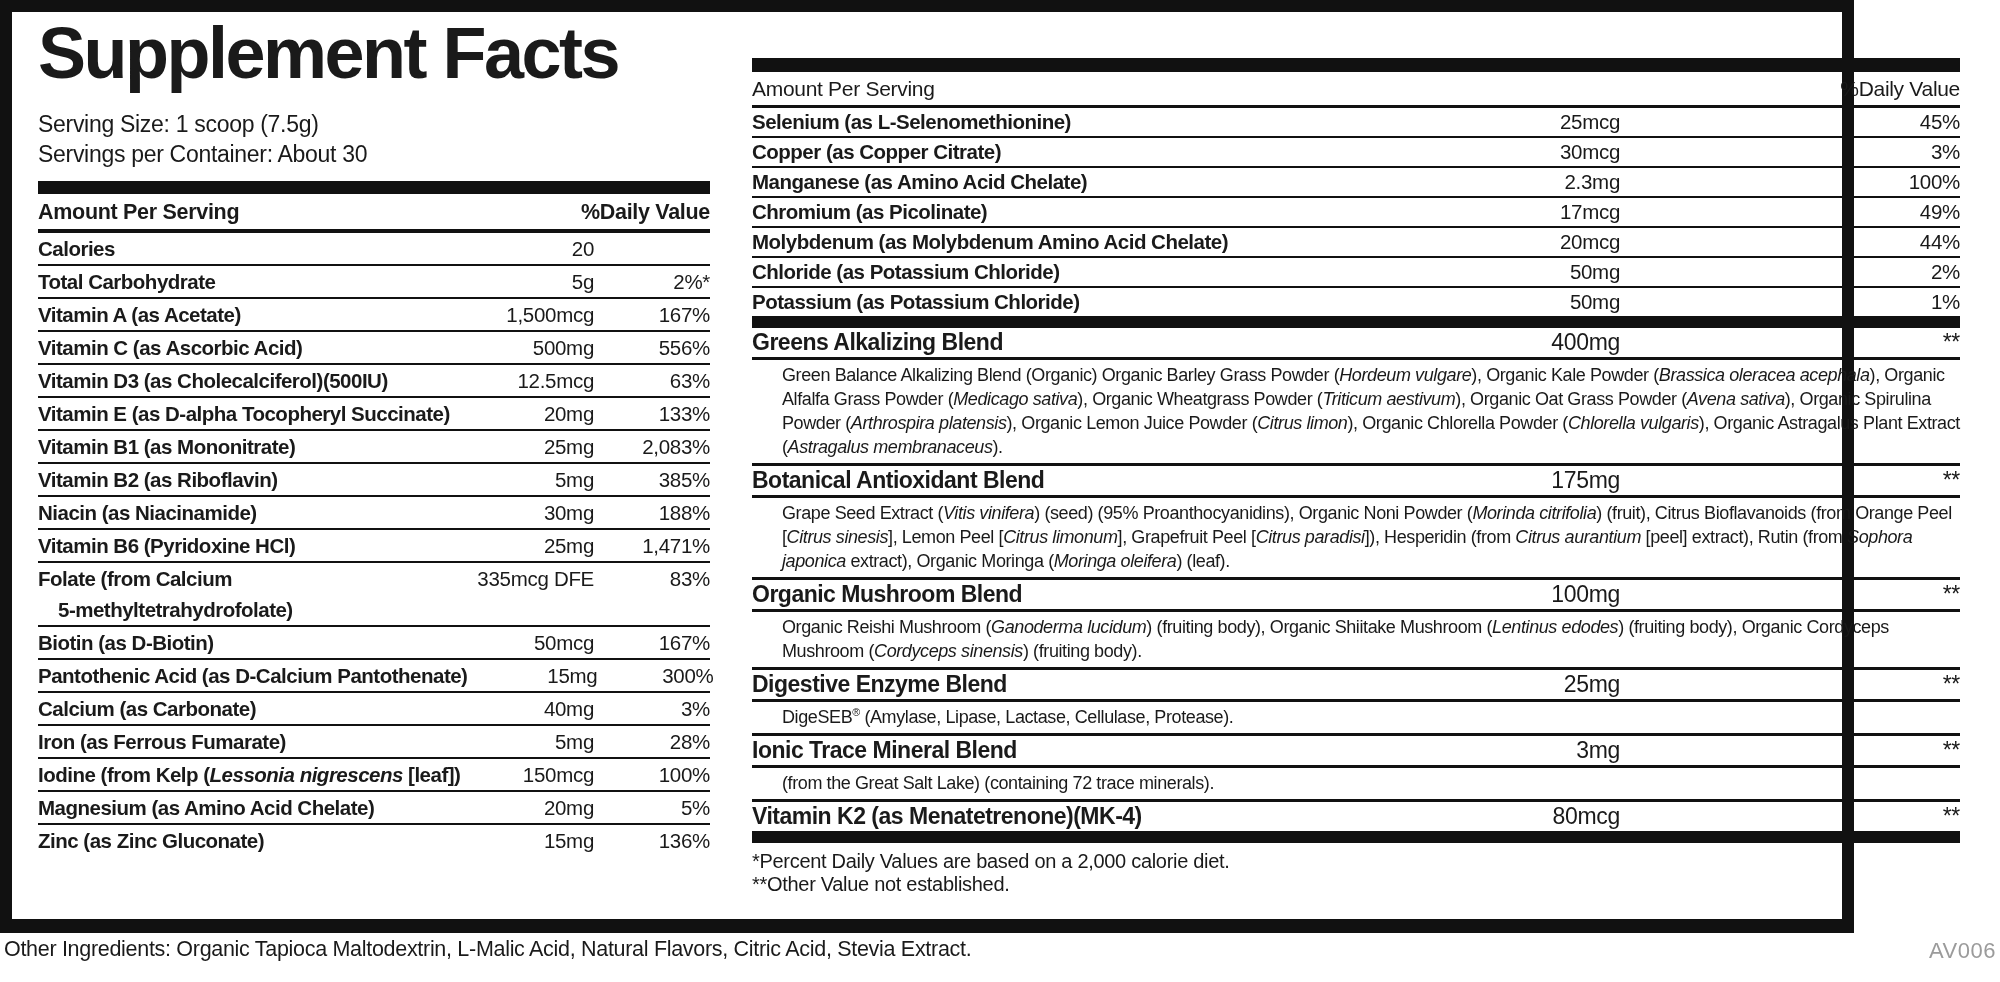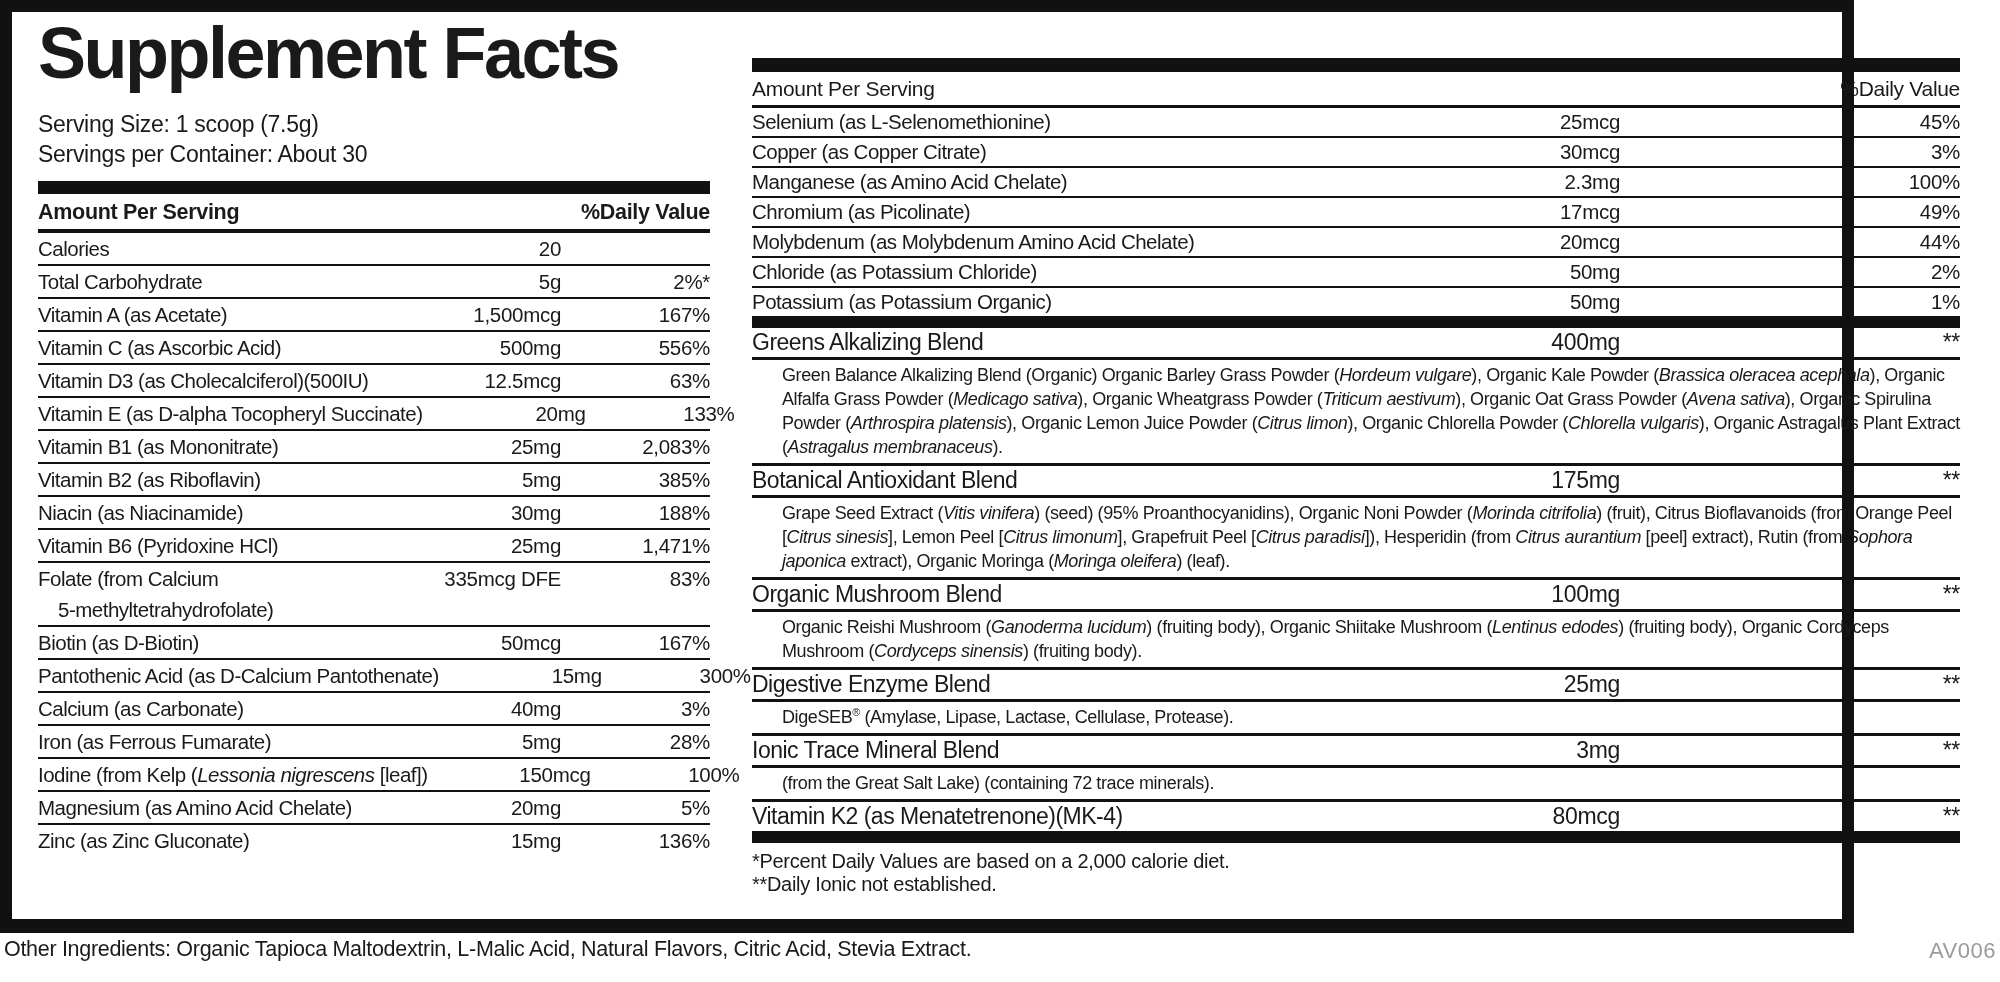--- a/index.html
+++ b/index.html
@@ -28,24 +28,24 @@
   .serving-info{margin-top:20px;font-size:23px;line-height:30px;letter-spacing:-0.3px;}
   .thick-bar{height:13px;background:var(--bar);}
   .col-left .thick-bar{margin-top:12px;}
   .table-head{
     display:flex;justify-content:space-between;align-items:flex-end;
     font-size:21.5px;font-weight:bold;letter-spacing:-0.3px;
     padding:6px 0 4px 0;border-bottom:4px solid var(--bar);
   }
   .rows-left .row{
     display:grid;grid-template-columns:1fr 130px 116px;
-    font-size:20.5px;line-height:31px;border-bottom:2px solid var(--bar);gap:33px;
+    font-size:20.5px;line-height:31px;border-bottom:2px solid var(--bar);
   }
   .rows-left .row:last-child{border-bottom:none;}
-  .cell-name{white-space:nowrap;letter-spacing:-0.5px;}
+  .cell-name{white-space:nowrap;letter-spacing:-0.5px;font-weight:bold;}
   .cell-amt{text-align:right;letter-spacing:-0.3px;}
   .cell-dv{text-align:right;letter-spacing:-0.3px;}
   .hang{display:inline-block;width:20px;}
   
   .col-right{position:absolute;left:740px;top:46px;width:1208px;}
   .col-right .top-bar{height:14px;background:var(--bar);}
   .table-head-right{
     display:flex;justify-content:space-between;align-items:flex-end;
     font-size:21px;letter-spacing:-0.3px;
     padding:5px 0 4px 0;border-bottom:3px solid var(--bar);
@@ -216,21 +216,21 @@
           <span class="cell-name">Molybdenum (as Molybdenum Amino Acid Chelate)</span>
           <span class="cell-amt">20mcg</span>
           <span class="cell-dv">44%</span>
         </div>
         <div class="row">
           <span class="cell-name">Chloride (as Potassium Chloride)</span>
           <span class="cell-amt">50mg</span>
           <span class="cell-dv">2%</span>
         </div>
         <div class="row">
-          <span class="cell-name">Potassium (as Potassium Organic)</span>
+          <span class="cell-name">Potassium (as Potassium Chloride)</span>
           <span class="cell-amt">50mg</span>
           <span class="cell-dv">1%</span>
         </div>
       </div>
     <div class="mid-bar"></div>
     <div id="blends">
         <div class="blend">
           <div class="blend-head">
             <span class="cell-name">Greens Alkalizing Blend</span>
             <span class="cell-amt">400mg</span>
@@ -274,21 +274,21 @@
           <div class="blend-head">
             <span class="cell-name">Vitamin K2 (as Menatetrenone)(MK-4)</span>
             <span class="cell-amt">80mcg</span>
             <span class="cell-dv">**</span>
           </div>
         </div>
       </div>
     <div class="mid-bar"></div>
     <div class="footnotes">
       <div>*Percent Daily Values are based on a 2,000 calorie diet.</div>
-      <div>**Daily Ionic not established.</div>
+      <div>**Other Value not established.</div>
     </div>
   </div>
 
 </div>
 
 <div class="footer">
   <div class="other-ingredients">Other Ingredients: Organic Tapioca Maltodextrin, L-Malic Acid, Natural Flavors, Citric Acid, Stevia Extract.</div>
   <div class="product-code">AV006</div>
 </div>
 

